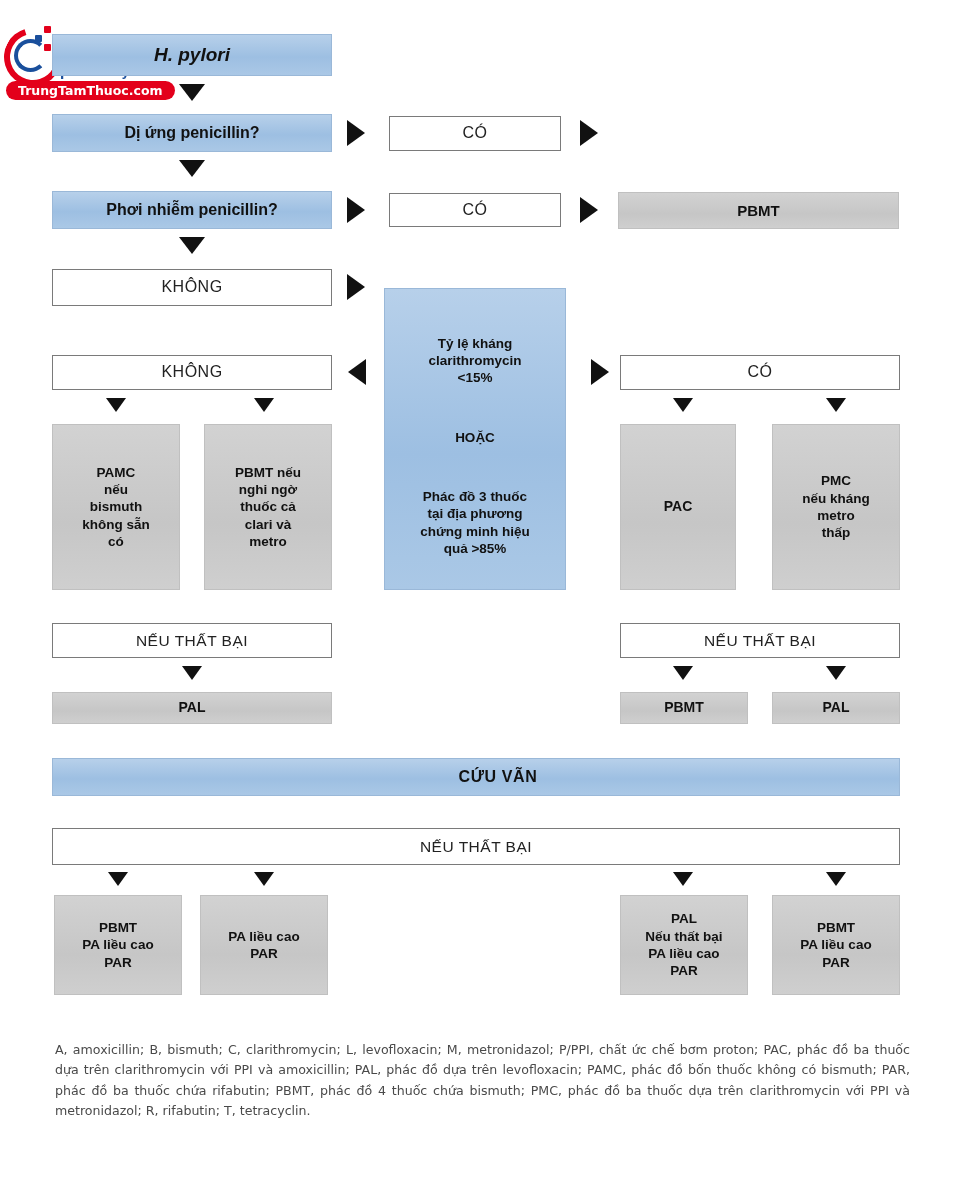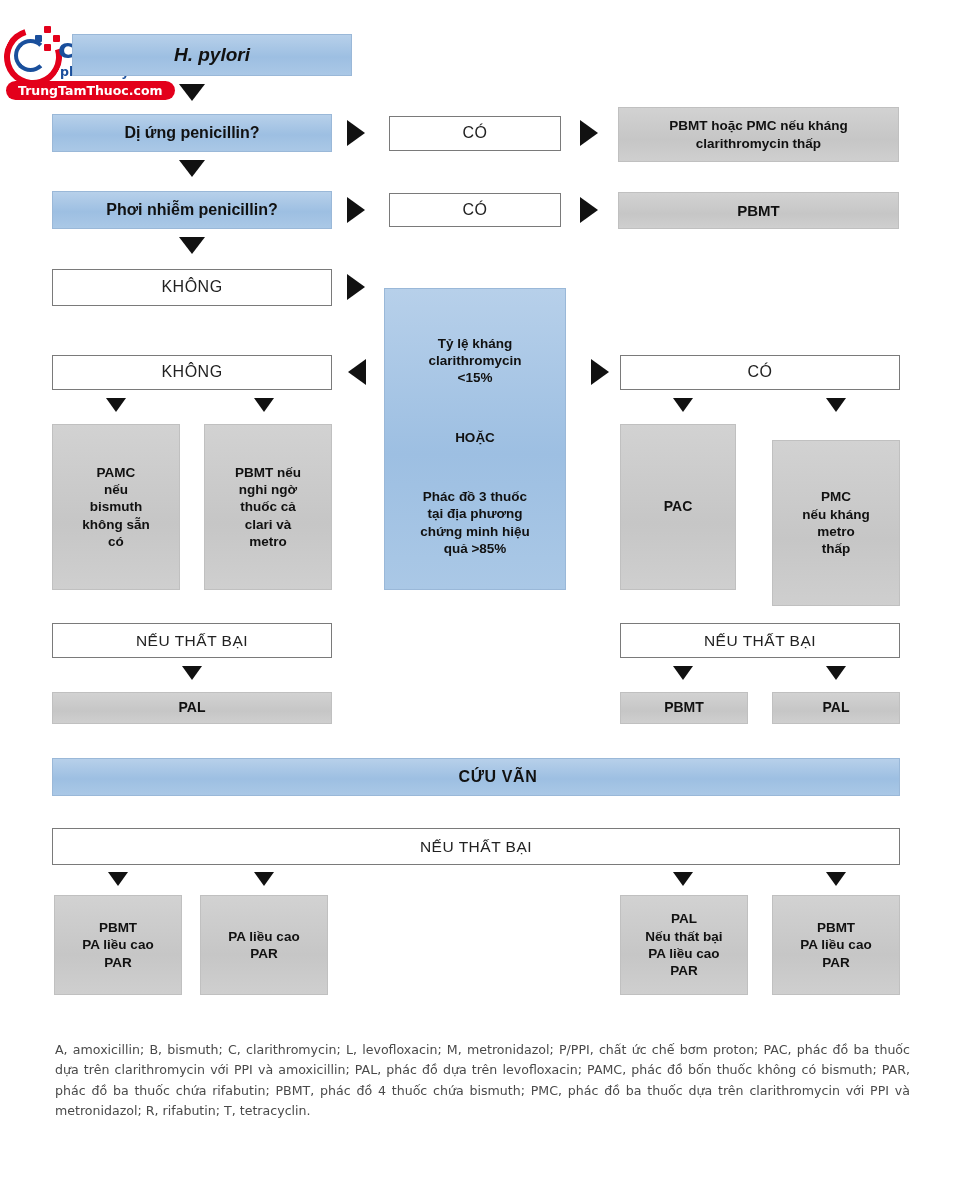--- a/index.html
+++ b/index.html
@@ -106,33 +106,27 @@
     <div id="wm-ring-inner"></div>
     <div class="wm-dot" id="wm-d1"></div>
     <div class="wm-dot" id="wm-d2"></div>
     <div class="wm-dot" id="wm-d3"></div>
     <div class="wm-dot" id="wm-d4"></div>
     <div id="wm-central">central</div>
     <div id="wm-pharmacy">pharmacy</div>
     <div id="wm-pill">TrungTamThuoc.com</div>
   </div>
 
-  <div class="node blue" id="title-box" style="left:52px;top:34px;width:280px;height:42px;margin-left:20px;">H. pylori</div>
+  <div class="node blue" id="title-box" style="left:52px;top:34px;width:280px;height:42px;">H. pylori</div>
   <div class="arrow arrow-down" style="left:179px;top:84px;"></div>
 
   <div class="node blue" style="left:52px;top:114px;width:280px;height:38px;font-size:16px;">Dị ứng penicillin?</div>
   <div class="arrow arrow-right" style="left:347px;top:120px;"></div>
   <div class="node white" style="left:389px;top:116px;width:172px;height:35px;font-size:16px;">CÓ</div>
   <div class="arrow arrow-right" style="left:580px;top:120px;"></div>
-  <div class="node gray" style="left:618px;top:107px;width:281px;height:55px;font-size:13.5px;">
-    <div>
-      <div>PBMT hoặc PMC nếu kháng</div>
-      <div>clarithromycin thấp</div>
-    </div>
-  </div>
   <div class="arrow arrow-down" style="left:179px;top:160px;"></div>
 
   <div class="node blue" style="left:52px;top:191px;width:280px;height:38px;font-size:16px;">Phơi nhiễm penicillin?</div>
   <div class="arrow arrow-right" style="left:347px;top:197px;"></div>
   <div class="node white" style="left:389px;top:193px;width:172px;height:34px;font-size:16px;">CÓ</div>
   <div class="arrow arrow-right" style="left:580px;top:197px;"></div>
   <div class="node gray" style="left:618px;top:192px;width:281px;height:37px;font-size:15px;">PBMT</div>
   <div class="arrow arrow-down" style="left:179px;top:237px;"></div>
 
   <div class="node white" style="left:52px;top:269px;width:280px;height:37px;font-size:16px;">KHÔNG</div>
@@ -179,21 +173,21 @@
       <div>PBMT nếu</div>
       <div>nghi ngờ</div>
       <div>thuốc cả</div>
       <div>clari và</div>
       <div>metro</div>
     </div>
   </div>
 
   <div class="node gray" style="left:620px;top:424px;width:116px;height:166px;font-size:14px;">PAC</div>
 
-  <div class="node gray" style="left:772px;top:424px;width:128px;height:166px;font-size:13.5px;margin-top:16px;">
+  <div class="node gray" style="left:772px;top:424px;width:128px;height:166px;font-size:13.5px;">
     <div>
       <div>PMC</div>
       <div>nếu kháng</div>
       <div>metro</div>
       <div>thấp</div>
     </div>
   </div>
 
   <div class="node white" style="left:52px;top:623px;width:280px;height:35px;font-size:15.5px;">NẾU THẤT BẠI</div>
   <div class="node white" style="left:620px;top:623px;width:280px;height:35px;font-size:15.5px;">NẾU THẤT BẠI</div>

